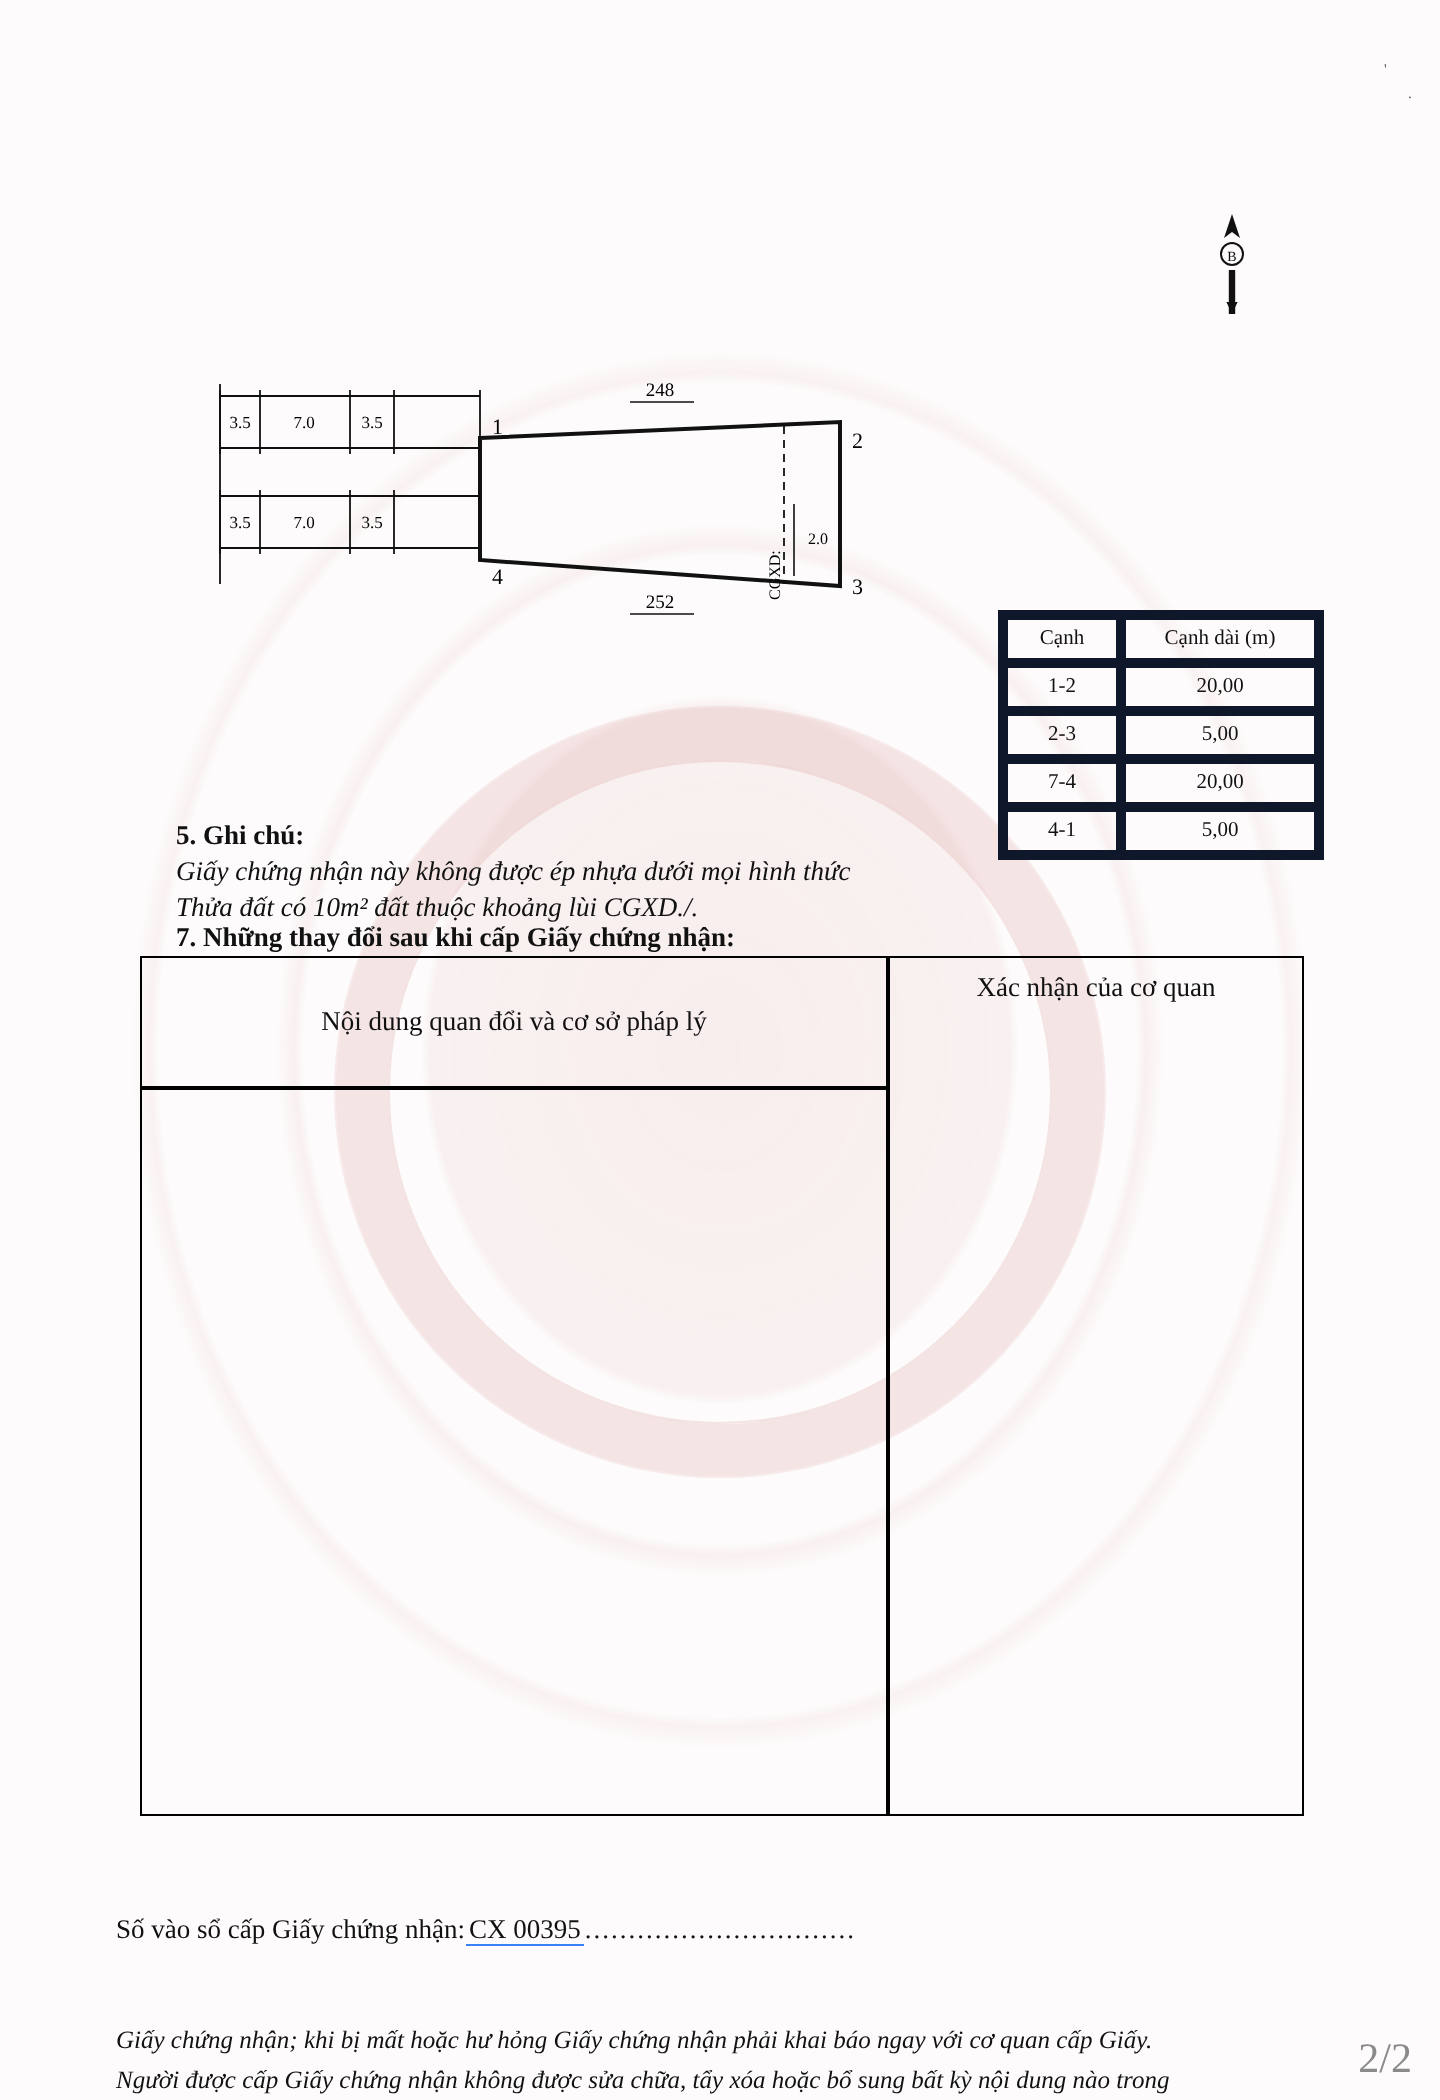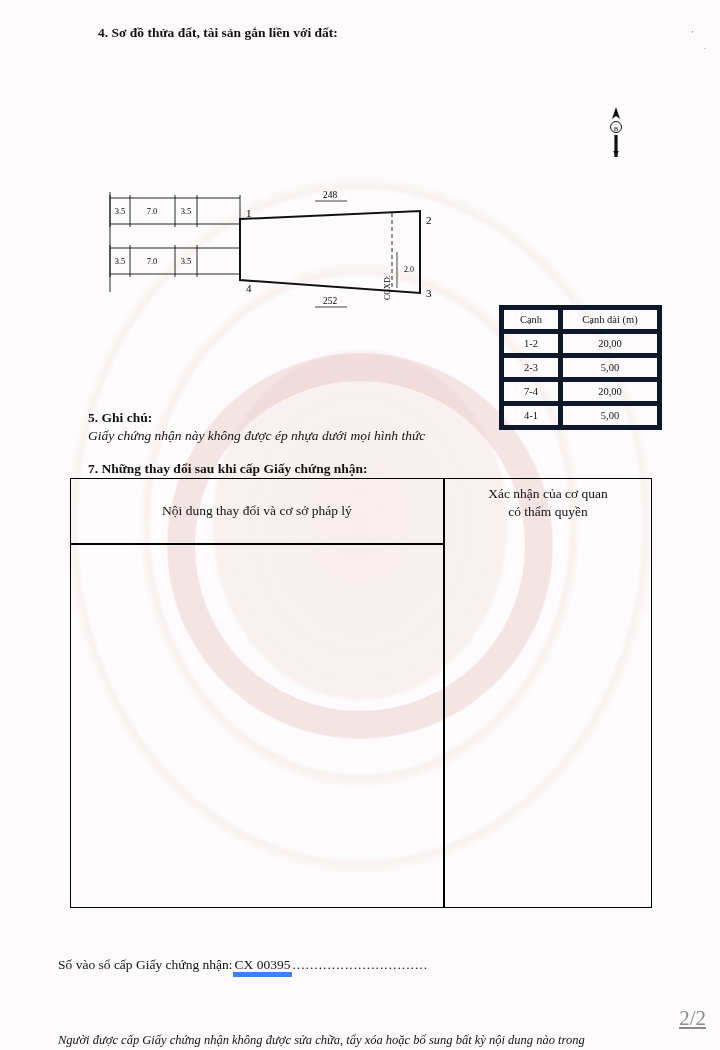--- a/index.html
+++ b/index.html
@@ -82,34 +82,33 @@
     font-size:13.5px;
   }
   .bt-head-right{
     position:absolute;left:374px;top:6px;width:206px;
     text-align:center;font-size:13.5px;line-height:1.35;
   }
 
   .footline{position:absolute;font-size:13.5px;}
   .dots{letter-spacing:1px;}
   .pagenum{
-    position:absolute;right:14px;bottom:19px;
-    font-size:21px;color:#8a8a8a;text-decoration:underline;
-  }
-  .underline-val{border-bottom:5px solid #3b82f6;padding:0 2px;}
+    position:absolute;right:14px;bottom:8px;
+    font-size:21px;color:#8a8a8a;
+  }
+  .underline-val{border-bottom:1px solid #3b82f6;padding:0 2px;}
 </style>
 </head>
 <body>
 
 <div class="watermark"></div>
 <div class="watermark2"></div>
 
 <div class="page">
 
-  <div class="sec-title" style="left:98px;top:25px;">4. Sơ đồ thửa đất, tài sản gắn liền với đất:</div>
 
   <div class="tiny" style="position:absolute;left:692px;top:30px;color:#555;">'</div>
   <div class="tiny" style="position:absolute;left:704px;top:42px;color:#555;">.</div>
 
   <svg class="north" viewBox="0 0 36 60">
     <polygon points="18,2 22,14 18,11 14,14" fill="#111"></polygon>
     <circle cx="18" cy="22" r="5.5" fill="none" stroke="#111" stroke-width="1"></circle>
     <text x="18" y="25.5" font-size="7" text-anchor="middle" fill="#111" font-family="'Liberation Serif',serif">B</text>
     <rect x="16.4" y="30" width="3.2" height="22" fill="#111"></rect>
     <polygon points="18,52 15.2,46 20.8,46" fill="#111"></polygon>
@@ -188,34 +187,35 @@
     </tr>
     <tr>
       <td class="c1">4-1</td>
       <td class="c2">5,00</td>
     </tr>
   </tbody>
     </table>
 
   <div class="sec-title" style="left:88px;top:410px;">5. Ghi chú:</div>
   <div class="txt" style="left:88px;top:428px;">Giấy chứng nhận này không được ép nhựa dưới mọi hình thức</div>
+  <div class="txt" style="left:88px;top:446px;">Thửa đất có 10m² đất thuộc khoảng lùi CGXD./.</div>
 
   <div class="sec-title" style="left:88px;top:461px;">7. Những thay đổi sau khi cấp Giấy chứng nhận:</div>
 
   <div class="bigtable">
     <div class="vdiv"></div>
     <div class="hdiv"></div>
-    <div class="bt-head-left">Nội dung thay đổi và cơ sở pháp lý</div>
+    <div class="bt-head-left">Nội dung quan đổi và cơ sở pháp lý</div>
     <div class="bt-head-right">
       <div>Xác nhận của cơ quan</div>
-      <div>có thẩm quyền</div>
     </div>
   </div>
 
   <div class="footline" style="left:58px;top:957px;">
     <span>Số vào sổ cấp Giấy chứng nhận:</span><span class="underline-val">CX 00395</span><span class="dots">...............................</span>
   </div>
 
   <div class="txt" style="left:58px;top:995px;font-size:12.5px;margin-top:38px;">Người được cấp Giấy chứng nhận không được sửa chữa, tẩy xóa hoặc bổ sung bất kỳ nội dung nào trong</div>
+  <div class="txt" style="left:58px;top:1013px;font-size:12.5px;">Giấy chứng nhận; khi bị mất hoặc hư hỏng Giấy chứng nhận phải khai báo ngay với cơ quan cấp Giấy.</div>
 
   <div class="pagenum">2/2</div>
 
 </div>
 
 </body></html>

